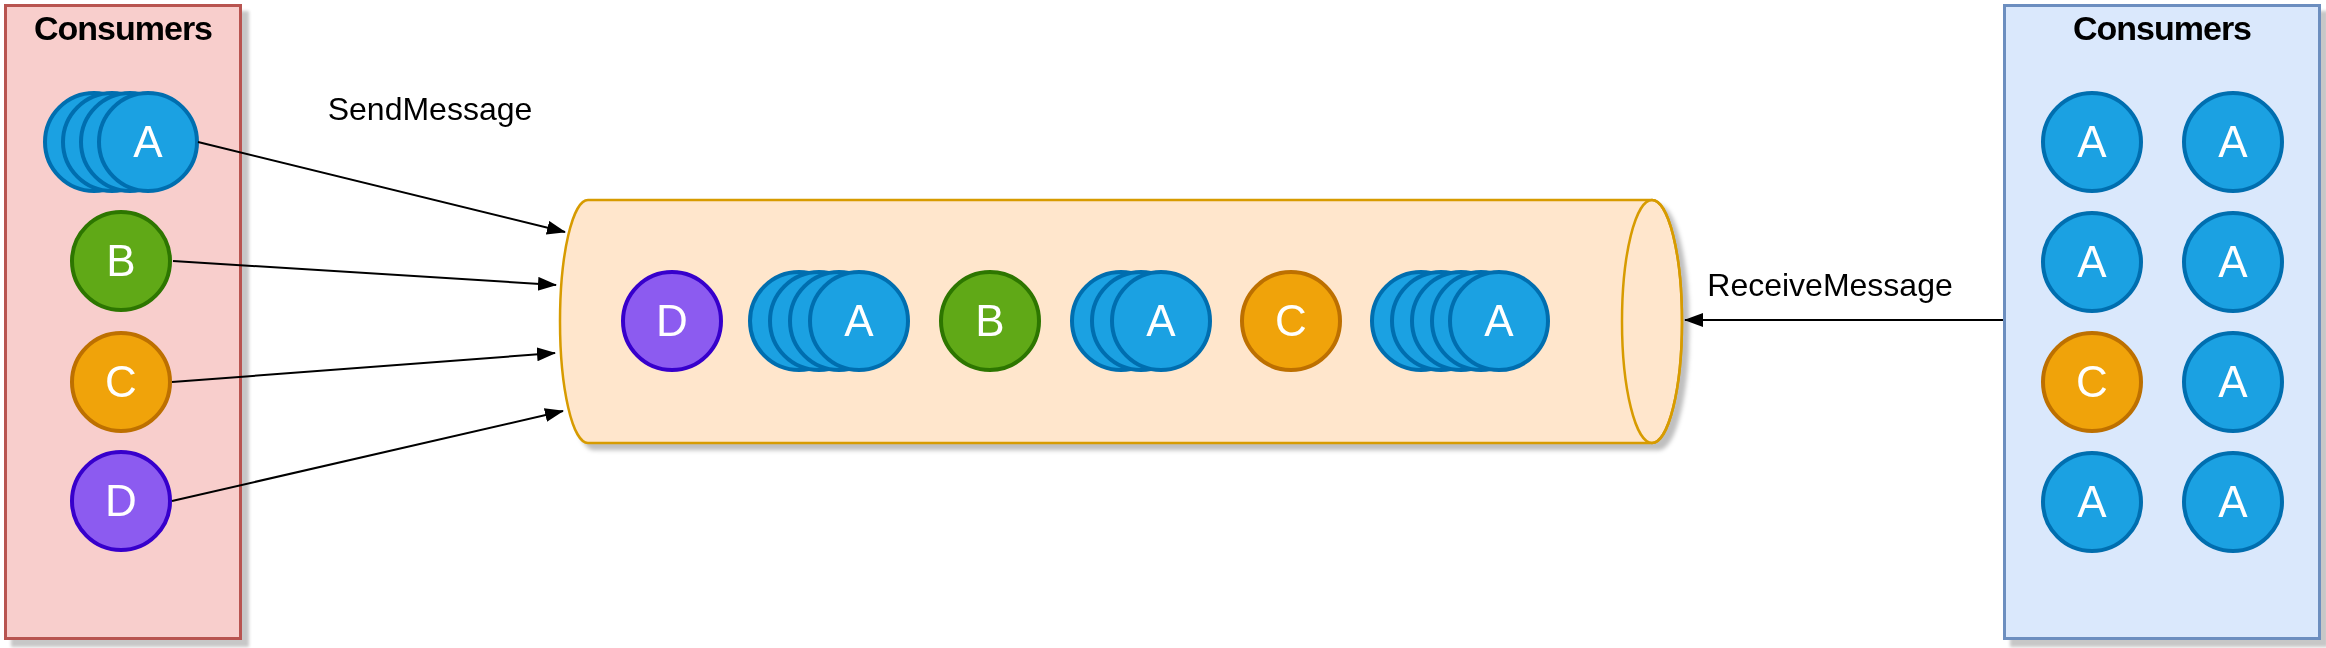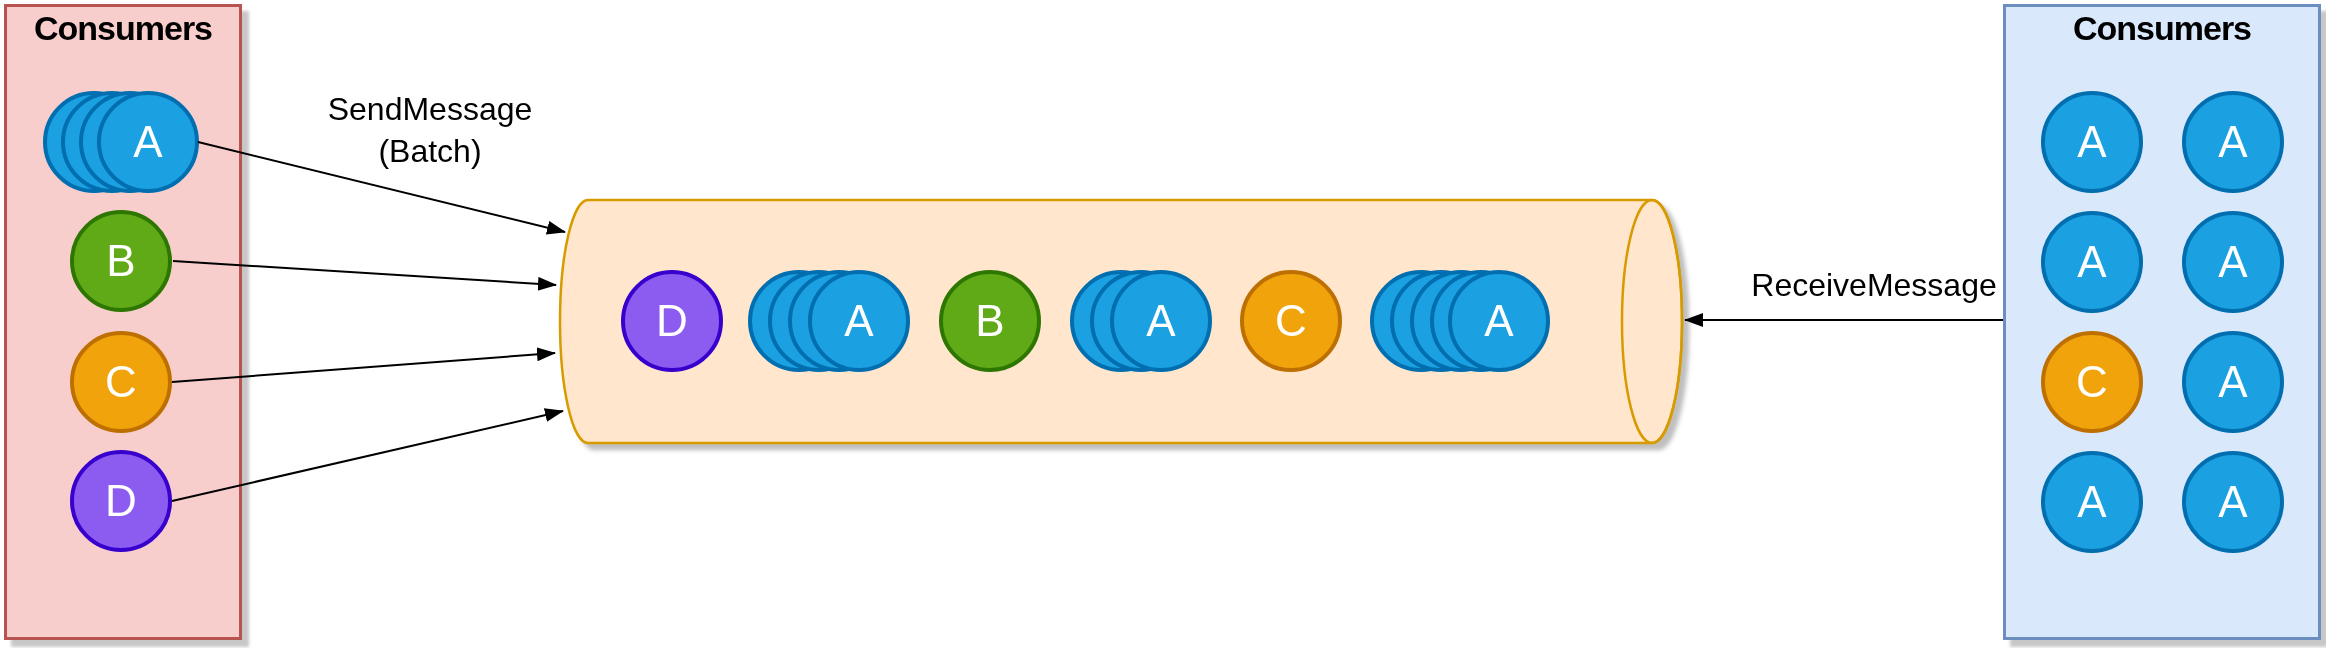--- a/index.html
+++ b/index.html
@@ -62,21 +62,21 @@
 
   .flow-label {
     position: absolute;
     font-size: 32px;
     color: #000000;
     text-align: center;
     line-height: 42px;
     z-index: 5;
   }
   .send-label { left: 280px; top: 64px; width: 300px; margin-top: 24px; }
-  .receive-label { left: 1680px; top: 266px; width: 300px; line-height: 38px; margin-left: 44px; }
+  .receive-label { left: 1680px; top: 266px; width: 300px; line-height: 38px; }
 
   .layer-svg {
     position: absolute;
     left: 0; top: 0;
     width: 2326px;
     height: 648px;
   }
   .cylinder-layer { z-index: 2; }
   .arrow-layer { z-index: 6; pointer-events: none; }
   .cyl-shadow { filter: drop-shadow(6px 6px 2px rgba(0,0,0,0.25)); }
@@ -184,17 +184,16 @@
     </defs>
     <line x1="198" y1="142" x2="565" y2="232" stroke="#000000" stroke-width="2" marker-end="url(#arrowhead)"></line>
     <line x1="173" y1="261" x2="556" y2="285" stroke="#000000" stroke-width="2" marker-end="url(#arrowhead)"></line>
     <line x1="172" y1="382" x2="555" y2="353" stroke="#000000" stroke-width="2" marker-end="url(#arrowhead)"></line>
     <line x1="172" y1="501" x2="563" y2="411" stroke="#000000" stroke-width="2" marker-end="url(#arrowhead)"></line>
     <line x1="2003" y1="320" x2="1685" y2="320" stroke="#000000" stroke-width="2" marker-end="url(#arrowhead)"></line>
   </svg>
 
   <div class="flow-label send-label">
     <div>SendMessage</div>
-    <div>(Batch)</div>
   </div>
   <div class="flow-label receive-label">ReceiveMessage</div>
 
 </div>
 
 </body></html>

